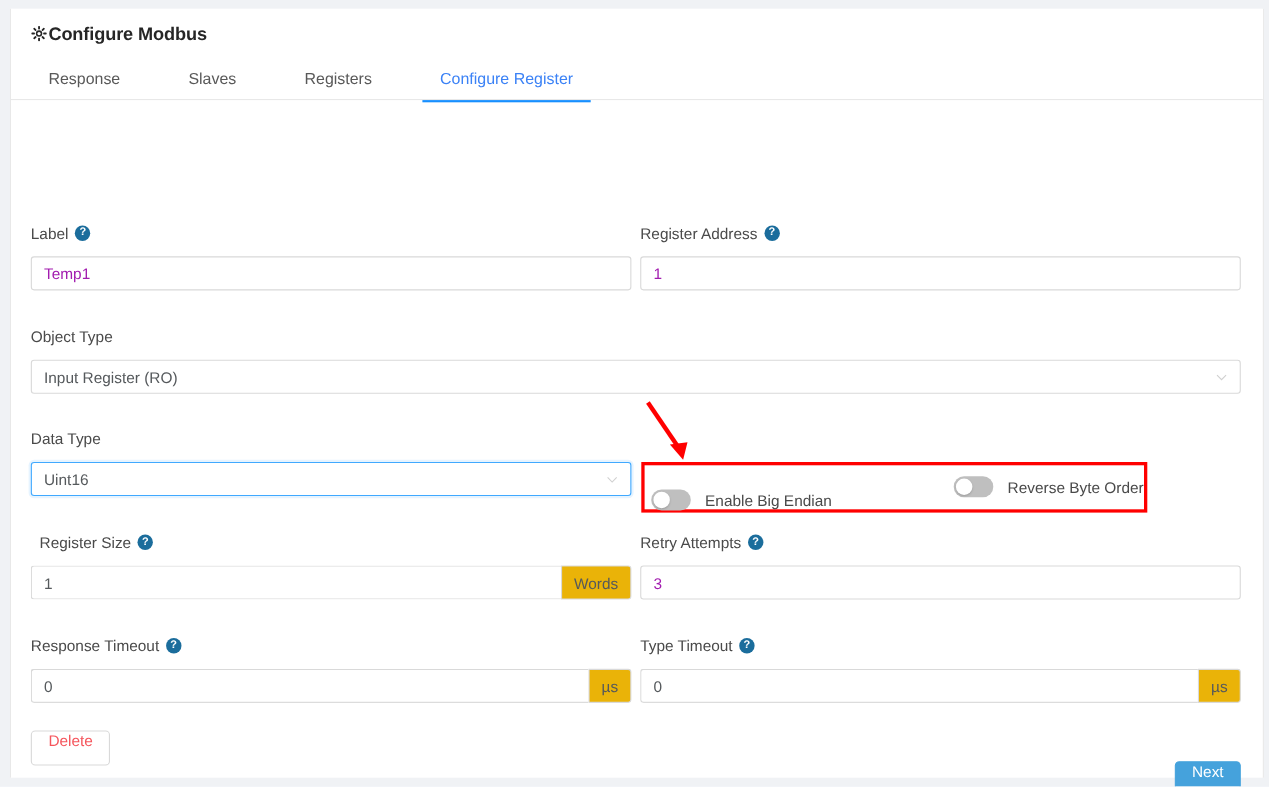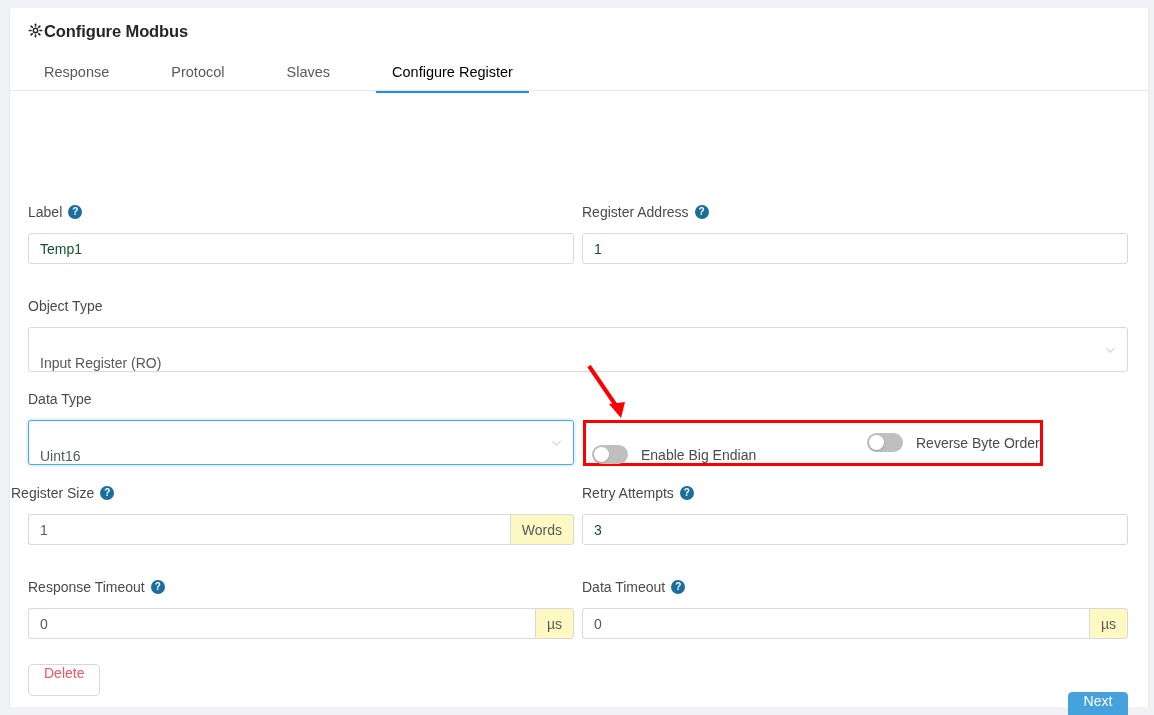--- a/index.html
+++ b/index.html
@@ -66,21 +66,21 @@
     font-size: 14.5px;
     color: #595959;
     padding: 11px 16px 12px 16px;
     margin-right: 30px;
     cursor: pointer;
     white-space: nowrap;
     position: relative;
   }
   .tab:last-child { margin-right: 0; }
   .tab.active {
-    color: #000000;
+    color: #3b82f6;
   }
   .tab.active::after {
     content: "";
     position: absolute;
     left: 0; right: 0; bottom: -1px;
     height: 2px;
     background: #1890ff;
   }
 
   
@@ -115,35 +115,35 @@
   }
 
   .inp {
     position: absolute;
     height: 31px;
     border: 1px solid #d9d9d9;
     border-radius: 3px;
     background: #fff;
     font-family: "Liberation Sans", sans-serif;
     font-size: 14px;
-    color: #14532d;
+    color: #a21caf;
     padding: 0 11px;
     outline: none;
   }
   .inp::placeholder { color: #bfbfbf; }
 
   
   .sel {
     position: absolute;
-    height: 45px;
+    height: 31px;
     border: 1px solid #d9d9d9;
     border-radius: 3px;
     background: #fff;
     display: flex;
-    align-items: flex-end;
+    align-items: center;
     padding: 0 11px;
     font-size: 14px;
     color: #55595c;
     cursor: pointer;
   }
   .sel.focused {
     border-color: #40a9ff;
     box-shadow: 0 0 0 2px rgba(24,144,255,0.10);
   }
   .sel .caret {
@@ -173,21 +173,21 @@
     color: #55595c;
     padding: 0 11px;
     outline: none;
     min-width: 0;
   }
   .grp > .addon {
     flex: 0 0 auto;
     height: 31px;
     border: 1px solid #d9d9d9;
     border-radius: 0 3px 3px 0;
-    background: #fef9c3;
+    background: #eab308;
     display: flex;
     align-items: center;
     justify-content: center;
     padding: 1px 11px;
     font-size: 14px;
     color: #55595c;
     white-space: nowrap;
   }
 
   
@@ -281,24 +281,24 @@
           </svg>
         </span>
         <span>Configure Modbus</span>
       </div>
 
       <div class="tabs">
         <div class="tab">
           <span>Response</span>
         </div>
         <div class="tab">
-          <span>Protocol</span>
+          <span>Slaves</span>
         </div>
         <div class="tab">
-          <span>Slaves</span>
+          <span>Registers</span>
         </div>
         <div class="tab active">
           <span>Configure Register</span>
         </div>
       </div>
     </div>
 
     <div class="body">
 
       <div class="field-label" style="left:18px; top:113px;">
@@ -351,21 +351,21 @@
         <span class="switch-label">Enable Big Endian</span>
       </div>
 
       <div class="toggle-row" style="left:857px; top:342px;">
         <div class="switch">
           <div class="knob"></div>
         </div>
         <span class="switch-label">Reverse Byte Order</span>
       </div>
 
-      <div class="field-label" style="left:1px; top:394px;">
+      <div class="field-label" style="left:26px; top:394px;">
         <span>Register Size</span>
         <span class="help-icon">?</span>
       </div>
       <div class="grp" style="left:18px; top:423px; width:546px;">
         <input class="grp-inp" value="1" style="">
         <span class="addon">Words</span>
       </div>
 
       <div class="field-label" style="left:572px; top:394px;">
         <span>Retry Attempts</span>
@@ -376,21 +376,21 @@
       <div class="field-label" style="left:18px; top:488px;">
         <span>Response Timeout</span>
         <span class="help-icon">?</span>
       </div>
       <div class="grp" style="left:18px; top:517px; width:546px;">
         <input class="grp-inp" value="0" style="">
         <span class="addon">µs</span>
       </div>
 
       <div class="field-label" style="left:572px; top:488px;">
-        <span>Data Timeout</span>
+        <span>Type Timeout</span>
         <span class="help-icon">?</span>
       </div>
       <div class="grp" style="left:572px; top:517px; width:546px;">
         <input class="grp-inp" value="0" style="">
         <span class="addon">µs</span>
       </div>
 
       <div class="btn btn-danger-ghost" style="left:18px; top:573px;">
         <span>Delete</span>
       </div>

